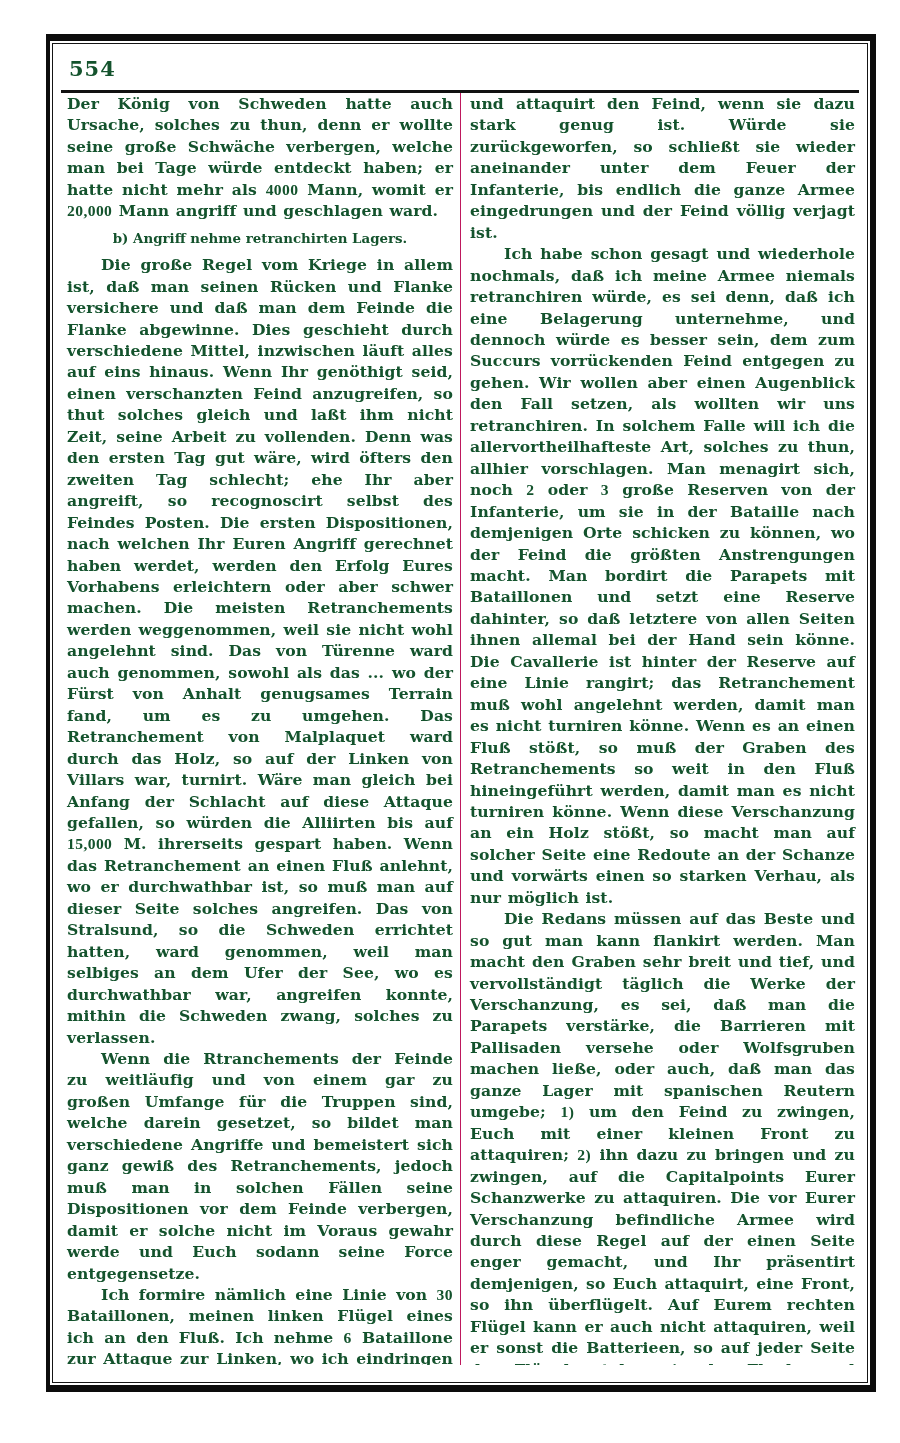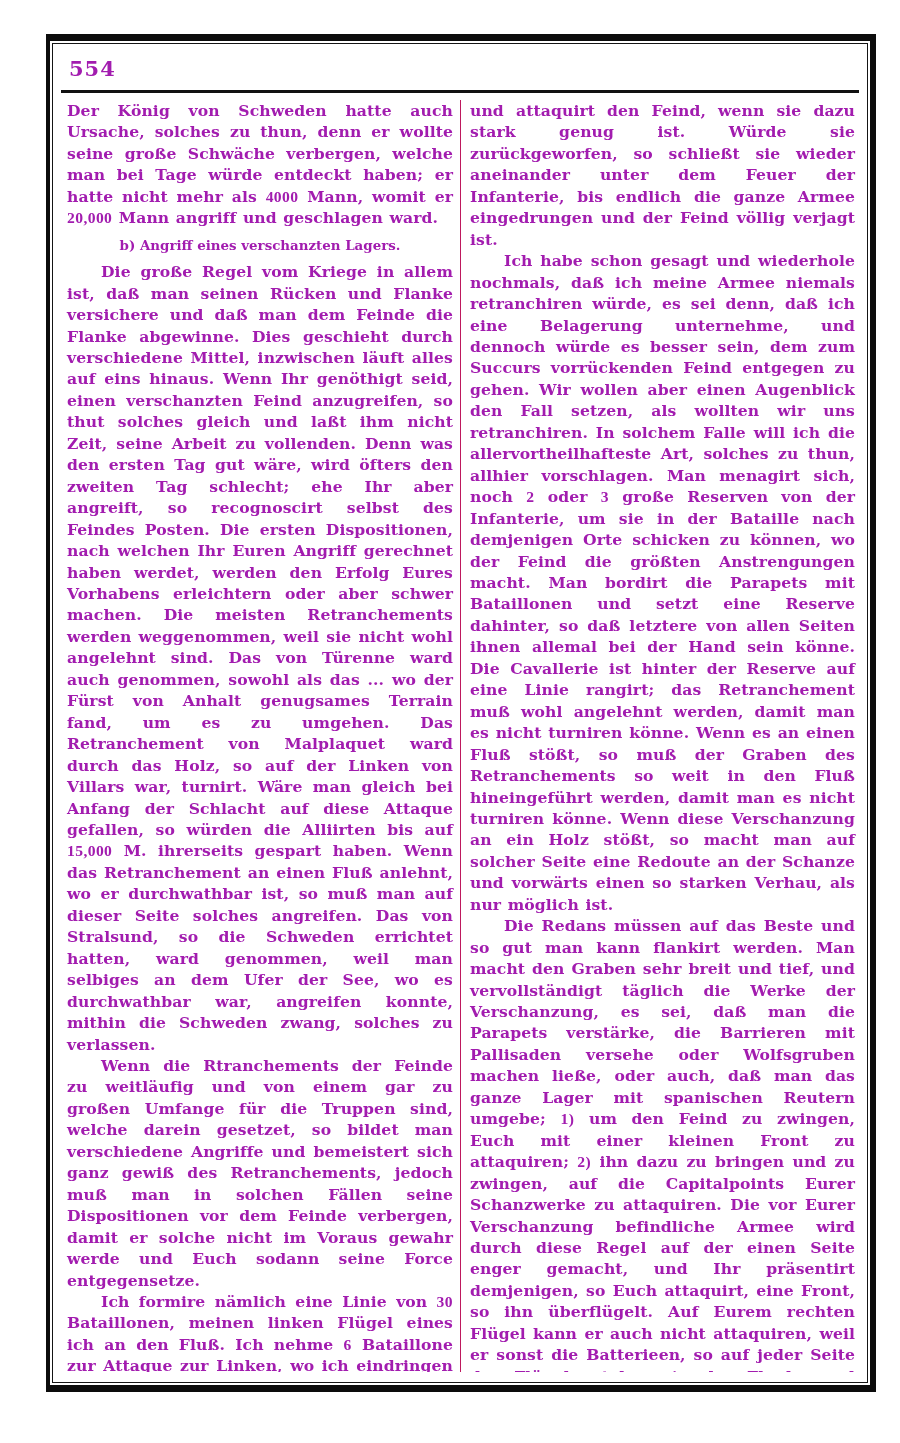--- a/index.html
+++ b/index.html
@@ -1,32 +1,32 @@
 <!DOCTYPE html>
 <html><head>
 <meta charset="utf-8">
 <style>
   html,body{margin:0;padding:0;background:#ffffff;}
   .canvas{position:relative;width:900px;height:1443px;background:#ffffff;overflow:hidden;
-          font-family:"DejaVu Serif",serif;color:#a21caf;}
+          font-family:"DejaVu Serif",serif;color:#14532d;}
   
   .page{position:absolute;left:46px;top:34px;width:830px;height:1358px;
         border-top:7px solid #0c0c0c;border-left:4px solid #0c0c0c;
         border-right:6px solid #0c0c0c;border-bottom:7px solid #0c0c0c;
         background:#ffffff;box-sizing:border-box;}
   .page-inner{position:absolute;left:2px;top:2px;right:2px;bottom:2px;
         border:1px solid #151515;padding:4px 10px 0 10px;box-sizing:border-box;overflow:hidden;}
   
   .runhead{position:relative;height:42px;}
   .pagenum{position:absolute;left:6px;top:8px;font-size:21px;font-weight:700;letter-spacing:1px;}
   .runtitle{position:absolute;left:0;right:0;top:12px;text-align:center;
         font-size:16.5px;font-weight:700;}
   .head-rule{border-top:3px solid #111;margin:0 -2px;}
   
-  .cols{display:flex;margin-top:7px;height:1272px;overflow:hidden;}
+  .cols{display:flex;height:1272px;overflow:hidden;}
   .col{width:50%;box-sizing:border-box;overflow:hidden;padding:0 7px 0 4px;}
   .col.right{border-left:1px solid #be185d;padding:0 2px 0 9px;}
   .para{margin:0;text-align:justify;font-size:15.6px;font-weight:700;
         line-height:21.45px;letter-spacing:.1px;word-spacing:1px;}
   .para.indent{text-indent:34px;}
   .heading{text-align:center;font-size:13.4px;font-weight:700;line-height:17.5px;
         margin:8px 14px 7px 14px;}
   .antiqua{font-family:"Liberation Serif",serif;font-weight:700;letter-spacing:.4px;}
 </style>
 </head>
@@ -37,21 +37,21 @@
     <div class="page-inner">
 
       <div class="runhead">
         <span class="pagenum">554</span>
       </div>
       <div class="head-rule"></div>
 
       <div class="cols">
         <div class="col left" id="col-left">
             <p class="para"><span>Der König von Schweden hatte auch Ursache, solches zu thun, denn er wollte seine große Schwäche verbergen, welche man bei Tage würde entdeckt haben; er hatte nicht mehr als </span><b class="antiqua">4000</b><span> Mann, womit er </span><b class="antiqua">20,000</b><span> Mann angriff und geschlagen ward.</span></p>
-            <div class="heading"><span>b) Angriff eines verschanzten Lagers.</span></div>
+            <div class="heading"><span>b) Angriff nehme retranchirten Lagers.</span></div>
             <p class="para indent"><span>Die große Regel vom Kriege in allem ist, daß man seinen Rücken und Flanke versichere und daß man dem Feinde die Flanke abgewinne. Dies geschieht durch verschiedene Mittel, inzwischen läuft alles auf eins hinaus. Wenn Ihr genöthigt seid, einen verschanzten Feind anzugreifen, so thut solches gleich und laßt ihm nicht Zeit, seine Arbeit zu vollenden. Denn was den ersten Tag gut wäre, wird öfters den zweiten Tag schlecht; ehe Ihr aber angreift, so recognoscirt selbst des Feindes Posten. Die ersten Dispositionen, nach welchen Ihr Euren Angriff gerechnet haben werdet, werden den Erfolg Eures Vorhabens erleichtern oder aber schwer machen. Die meisten Retranchements werden weggenommen, weil sie nicht wohl angelehnt sind. Das von Türenne ward auch genommen, sowohl als das ... wo der Fürst von Anhalt genugsames Terrain fand, um es zu umgehen. Das Retranchement von Malplaquet ward durch das Holz, so auf der Linken von Villars war, turnirt. Wäre man gleich bei Anfang der Schlacht auf diese Attaque gefallen, so würden die Alliirten bis auf </span><b class="antiqua">15,000</b><span> M. ihrerseits gespart haben. Wenn das Retranchement an einen Fluß anlehnt, wo er durchwathbar ist, so muß man auf dieser Seite solches angreifen. Das von Stralsund, so die Schweden errichtet hatten, ward genommen, weil man selbiges an dem Ufer der See, wo es durchwathbar war, angreifen konnte, mithin die Schweden zwang, solches zu verlassen.</span></p>
             <p class="para indent"><span>Wenn die Rtranchements der Feinde zu weitläufig und von einem gar zu großen Umfange für die Truppen sind, welche darein gesetzet, so bildet man verschiedene Angriffe und bemeistert sich ganz gewiß des Retranchements, jedoch muß man in solchen Fällen seine Dispositionen vor dem Feinde verbergen, damit er solche nicht im Voraus gewahr werde und Euch sodann seine Force entgegensetze.</span></p>
             <p class="para indent"><span>Ich formire nämlich eine Linie von </span><b class="antiqua">30</b><span> Bataillonen, meinen linken Flügel eines ich an den Fluß. Ich nehme </span><b class="antiqua">6</b><span> Bataillone zur Attaque zur Linken, wo ich eindringen will, und </span></p>
           </div>
         <div class="col right" id="col-right">
             <p class="para"><span>und attaquirt den Feind, wenn sie dazu stark genug ist. Würde sie zurückgeworfen, so schließt sie wieder aneinander unter dem Feuer der Infanterie, bis endlich die ganze Armee eingedrungen und der Feind völlig verjagt ist.</span></p>
             <p class="para indent"><span>Ich habe schon gesagt und wiederhole nochmals, daß ich meine Armee niemals retranchiren würde, es sei denn, daß ich eine Belagerung unternehme, und dennoch würde es besser sein, dem zum Succurs vorrückenden Feind entgegen zu gehen. Wir wollen aber einen Augenblick den Fall setzen, als wollten wir uns retranchiren. In solchem Falle will ich die allervortheilhafteste Art, solches zu thun, allhier vorschlagen. Man menagirt sich, noch </span><b class="antiqua">2</b><span> oder </span><b class="antiqua">3</b><span> große Reserven von der Infanterie, um sie in der Bataille nach demjenigen Orte schicken zu können, wo der Feind die größten Anstrengungen macht. Man bordirt die Parapets mit Bataillonen und setzt eine Reserve dahinter, so daß letztere von allen Seiten ihnen allemal bei der Hand sein könne. Die Cavallerie ist hinter der Reserve auf eine Linie rangirt; das Retranchement muß wohl angelehnt werden, damit man es nicht turniren könne. Wenn es an einen Fluß stößt, so muß der Graben des Retranchements so weit in den Fluß hineingeführt werden, damit man es nicht turniren könne. Wenn diese Verschanzung an ein Holz stößt, so macht man auf solcher Seite eine Redoute an der Schanze und vorwärts einen so starken Verhau, als nur möglich ist.</span></p>
             <p class="para indent"><span>Die Redans müssen auf das Beste und so gut man kann flankirt werden. Man macht den Graben sehr breit und tief, und vervollständigt täglich die Werke der Verschanzung, es sei, daß man die Parapets verstärke, die Barrieren mit Pallisaden versehe oder Wolfsgruben machen ließe, oder auch, daß man das ganze Lager mit spanischen Reutern umgebe; </span><b class="antiqua">1)</b><span> um den Feind zu zwingen, Euch mit einer kleinen Front zu attaquiren; </span><b class="antiqua">2)</b><span> ihn dazu zu bringen und zu zwingen, auf die Capitalpoints Eurer Schanzwerke zu attaquiren. Die vor Eurer Verschanzung befindliche Armee wird durch diese Regel auf der einen Seite enger gemacht, und Ihr präsentirt demjenigen, so Euch attaquirt, eine Front, so ihn überflügelt. Auf Eurem rechten Flügel kann er auch nicht attaquiren, weil er sonst die Batterieen, so auf jeder Seite des Flügels stehen, in der Flanke und zugleich die Redoute von dem Centro im Rücken haben würde. Er hat also keine andere Attaque vor sich, als die von den Redouten im Centro, und muß überdem noch dieselben von der Seite des Verhacks attaquiren.</span></p>
           </div>
       </div>

